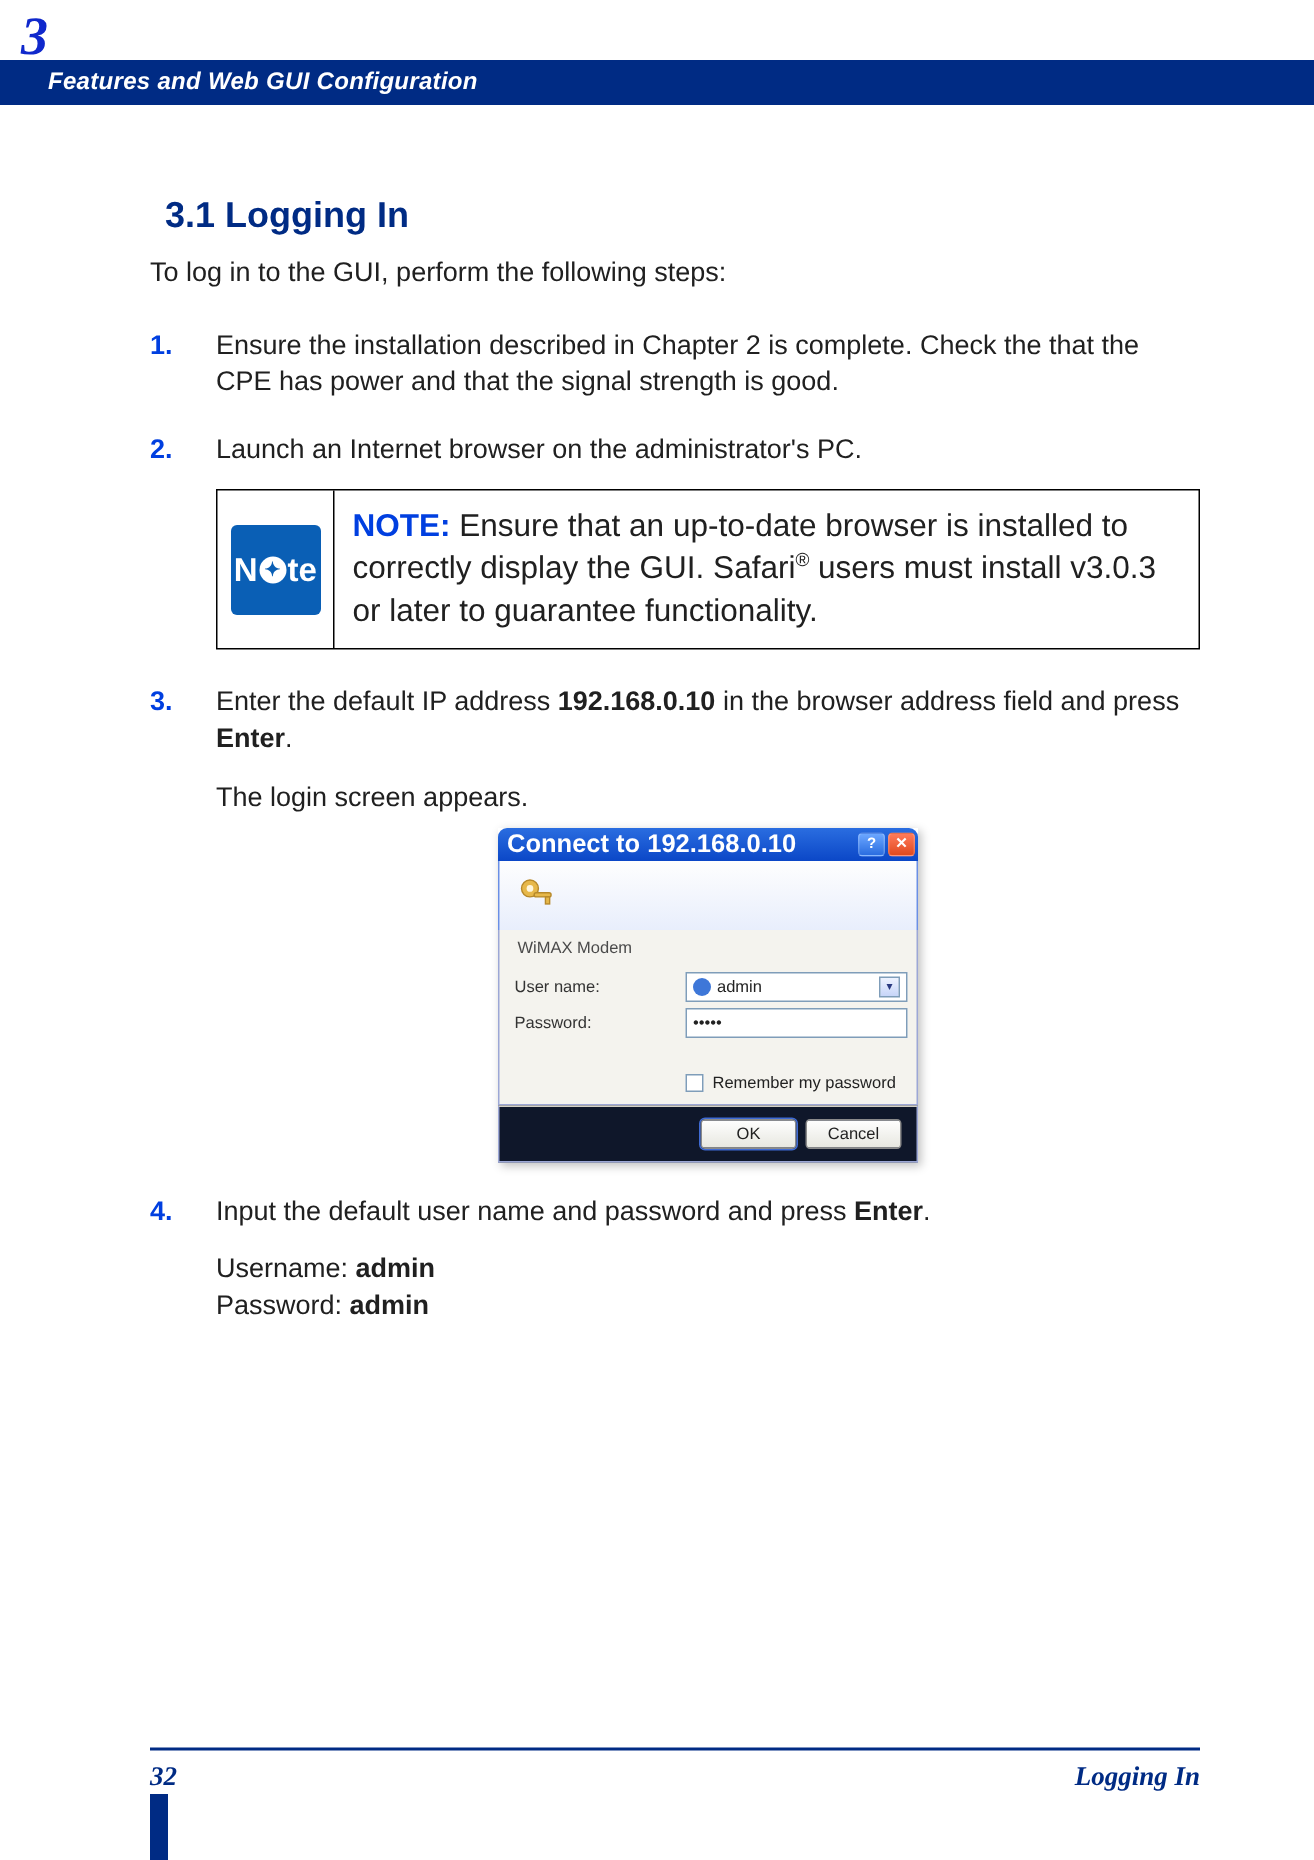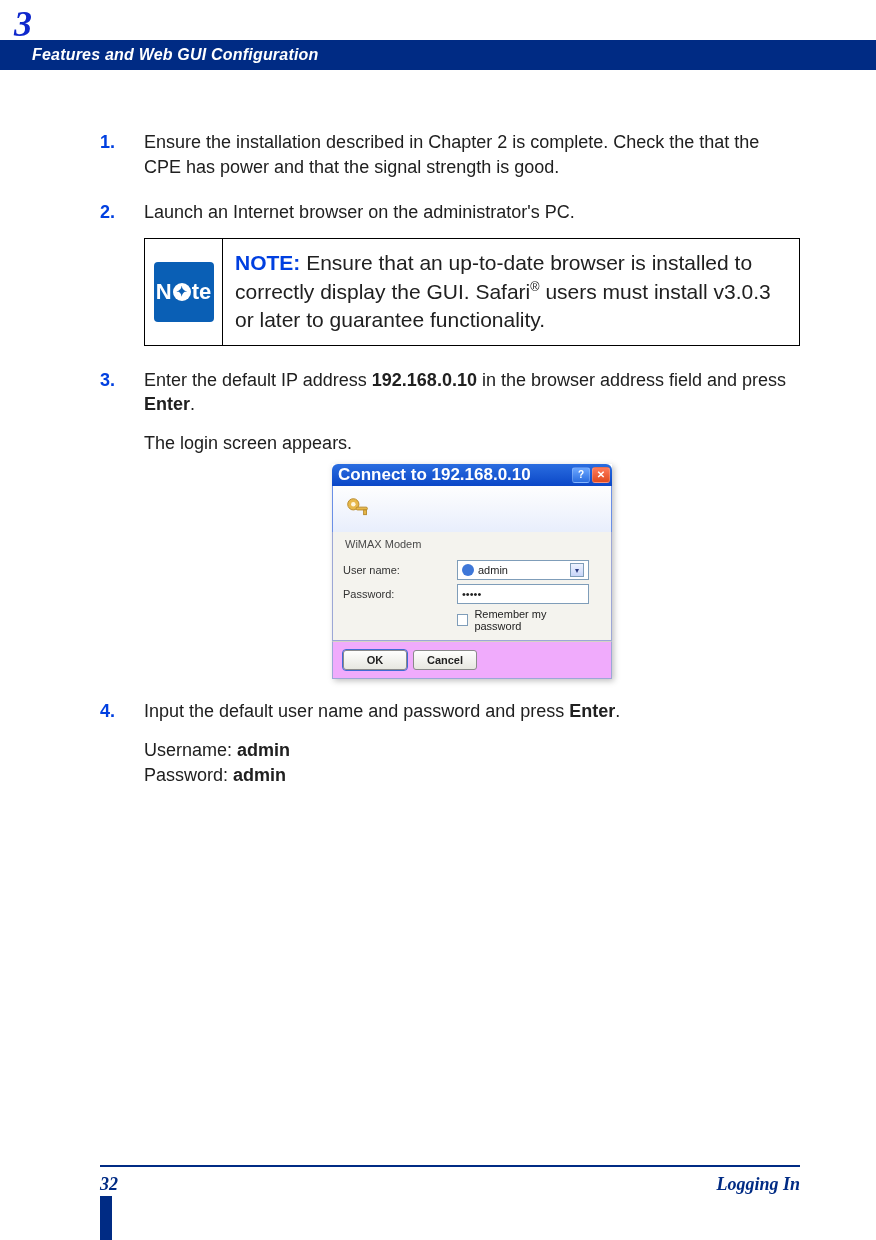--- a/index.html
+++ b/index.html
@@ -76,33 +76,33 @@
   .dlg-title .btns { display:flex; gap:2px; }
   .dlg-title .btn {
     width:18px; height:16px; border-radius:3px; display:flex; align-items:center; justify-content:center;
     font:700 10px/1 Arial; color:#fff;
   }
   .btn-help { background:linear-gradient(#6ca7ff,#2a6de0); border:1px solid #fff3; }
   .btn-close { background:linear-gradient(#ff7a5a,#e04a1f); border:1px solid #fff3; }
   .dlg-banner { height:46px; background:linear-gradient(#fefefe,#e8eefc); border-left:1px solid #6a8fe6; border-right:1px solid #6a8fe6;
     display:flex; align-items:center; padding-left:10px; }
   .keys-icon { width:30px; height:30px; }
-  .dlg-body { background:#f4f3ee; border:1px solid #9ca7d6; border-top:none; padding:6px 22px 4px 10px; }
+  .dlg-body { background:#f4f3ee; border:1px solid #9ca7d6; border-top:none; padding:6px 6px 4px 10px; }
   .dlg-top { font-size:11px; padding:0 0 6px 2px; color:#4a4a4a; }
   .dlg-row { display:grid; grid-template-columns:70px 1fr; align-items:center; column-gap:6px; margin:4px 0;gap:44px; }
   .dlg-row label { font-size:11px; color:#333; }
   .dlg-row .field { height:20px; border:1px solid #7f9db9; background:#fff; display:flex; align-items:center; padding:0 4px; font-size:11px; }
   .dlg-row .field.select { justify-content:space-between; }
   .dlg-row .field .chev { width:14px; height:14px; border:1px solid #7f9db9; background:linear-gradient(#eef3ff,#c7d5f8);
     display:flex; align-items:center; justify-content:center; font-size:8px; color:#2a3a80; }
   .dlg-row .field .avatar { width:12px; height:12px; border-radius:50%; background:#3e77d8; margin-right:4px; }
-  .dlg-check { display:flex; align-items:center; gap:6px; grid-column:2/3; margin-top:0; }
+  .dlg-check { display:flex; align-items:center; gap:6px; grid-column:2/3; margin-top:20px; }
   .dlg-check .box { width:12px; height:12px; border:1px solid #7f9db9; background:#fff; }
-  .dlg-bbar { background:#f0abfc; border:1px solid #9ca7d6; border-top:1px solid #d5d2c6;
-    display:flex; gap:6px; padding:8px 10px;font-weight:bold; }
+  .dlg-bbar { background:#0f172a; border:1px solid #9ca7d6; border-top:1px solid #d5d2c6;
+    display:flex; justify-content:flex-end; gap:6px; padding:8px 10px; }
   .dlg-bbar .btn2 { width:64px; height:20px; border:1px solid #8a8a8a; border-radius:3px;
     background:linear-gradient(#fefefe,#e7e7e0); font-size:11px; display:flex; align-items:center; justify-content:center; }
   .btn-ok { outline:1px solid #3f6bd4; }
 
   
   .footer-line { position:absolute; left:100px; right:76px; top:1165px; height:2px; background:var(--navy); }
   .footer-num  { position:absolute; left:100px; top:1175px; color:var(--navy);
     font:italic 700 18px/1 Georgia,serif; }
   .footer-sec  { position:absolute; right:76px; top:1175px; color:var(--navy);
     font:italic 700 18px/1 Georgia,serif;text-align:right; }
@@ -110,20 +110,22 @@
 </style>
 </head>
 <body>
 
 <div class="chapter-num">3</div>
 <div class="header-bar">
   <div class="title">Features and Web GUI Configuration</div>
 </div>
 
 <div class="page">
+  <h2 class="h2">3.1 Logging In</h2>
+  <p class="intro">To log in to the GUI, perform the following steps:</p>
 
   <ol class="steps">
 
     <li>
       <span class="num">1.</span>
       <span class="txt">Ensure the installation described in Chapter 2 is complete. Check the that the CPE has power and that the signal strength is good.</span>
     </li>
 
     <li>
       <span class="num">2.</span>

